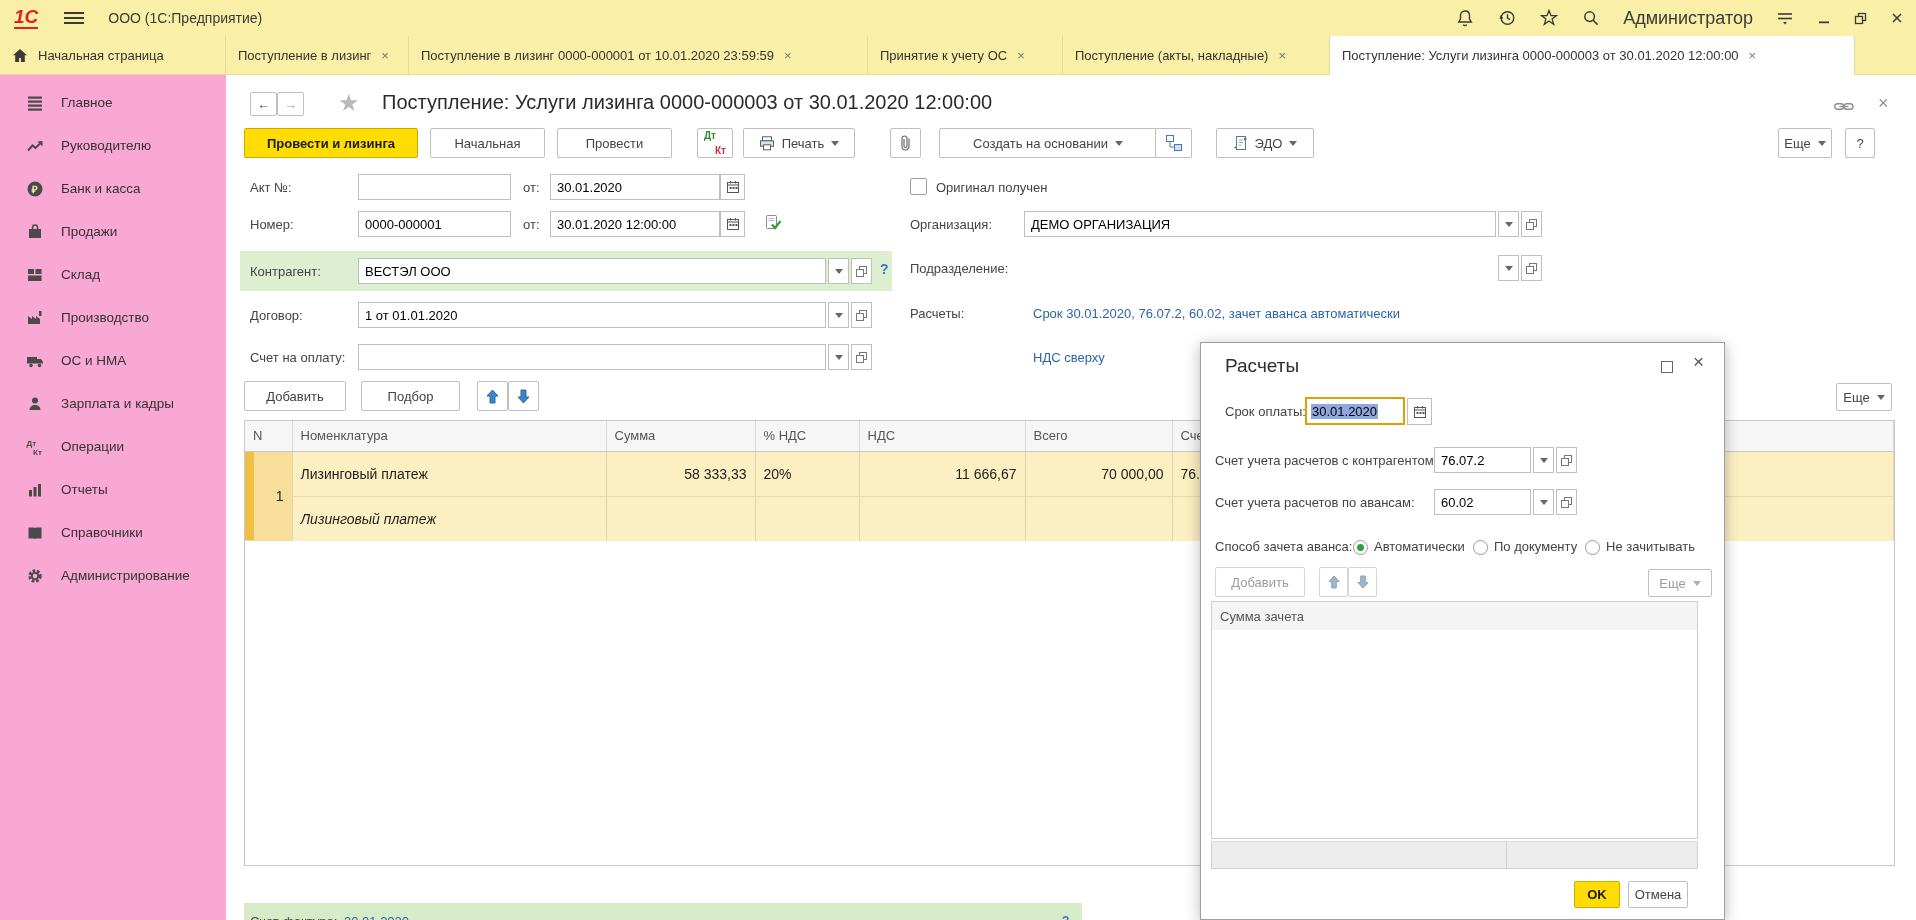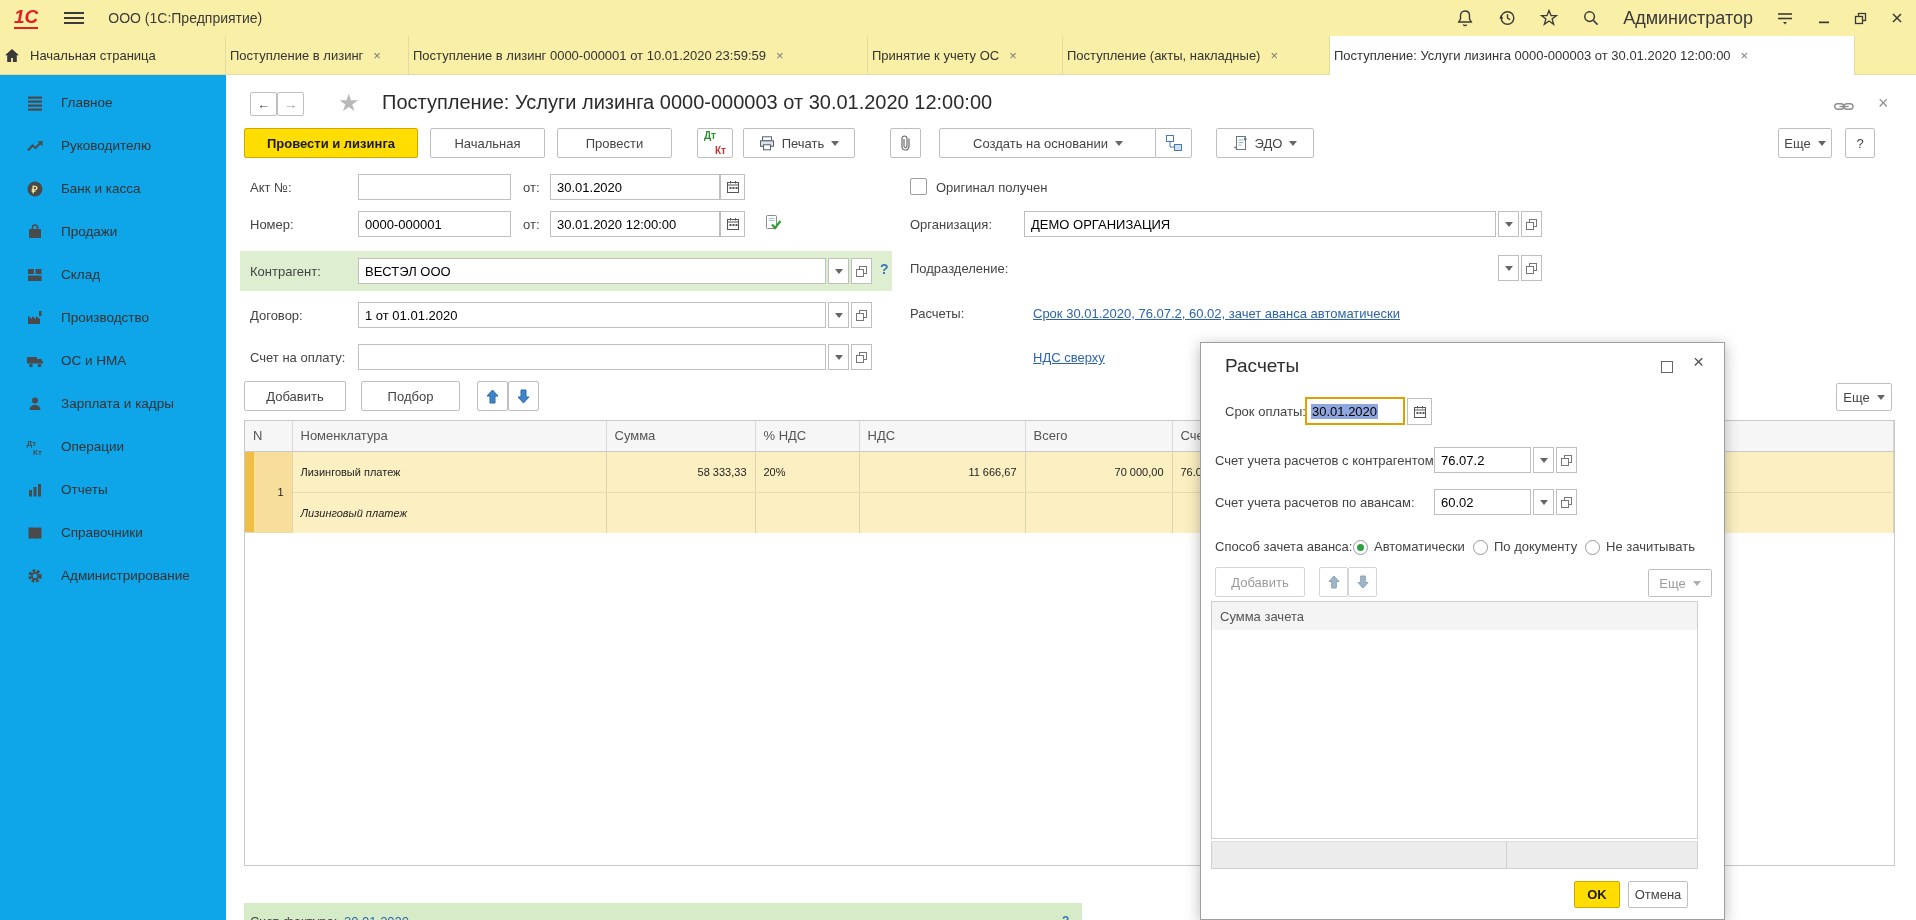--- a/index.html
+++ b/index.html
@@ -13,53 +13,53 @@
   .burger { margin-left:26px; width:20px; display:flex; flex-direction:column; gap:3px; cursor:pointer; }
   .burger i { display:block; height:2px; background:#3A3A3A; }
   .apptitle { margin-left:24px; font-size:14px; color:#3A3A3A; }
   .topbar-right { position:absolute; right:12px; top:0; height:36px; display:flex; align-items:center; gap:22px; }
   .tb-ico { display:flex; align-items:center; cursor:pointer; }
   .tb-user { font-size:18px; color:#3A3A3A; }
   .winbtn { font-size:15px; color:#3A3A3A; cursor:pointer; display:flex; align-items:center; }
 
   
   .tabbar { position:absolute; left:0; top:36px; width:1916px; height:39px; background:#FAEFA6; border-bottom:1px solid #E6DB9E; }
-  .tab { position:absolute; top:0; height:39px; display:flex; align-items:center; padding:0 4px; border-right:1px solid #E6DB9E; color:#333; cursor:pointer; white-space:nowrap; overflow:hidden; }
+  .tab { position:absolute; top:0; height:39px; display:flex; align-items:center; padding:0 12px; border-right:1px solid #E6DB9E; color:#333; cursor:pointer; white-space:nowrap; overflow:hidden; }
   .tab.active { background:#fff; border-right:1px solid #E6DB9E; }
   .tab .x { margin-left:10px; color:#777; font-size:13px; }
   .tab .home { margin-right:10px; display:flex; }
 
   
-  .sidebar { position:absolute; left:0; top:75px; width:226px; height:845px; background:#0ea5e9; padding-top:6px; }
+  .sidebar { position:absolute; left:0; top:75px; width:226px; height:845px; background:#f9a8d4; padding-top:6px; }
   .side-item { height:43px; display:flex; align-items:center; padding-left:26px; gap:17px; font-size:13.5px; color:#333; cursor:pointer; }
   .side-item svg { flex:0 0 auto; }
 
   
   .content { position:absolute; left:226px; top:75px; width:1690px; height:845px; background:#fff; }
   .abs { position:absolute; }
   .label { font-size:13px; color:#444; white-space:nowrap; }
-  .link { font-size:13px; color:#2D64AB; text-decoration:underline; cursor:pointer; white-space:nowrap; }
+  .link { font-size:13px; color:#2D64AB; cursor:pointer; white-space:nowrap; }
 
   .btn { display:inline-flex; align-items:center; justify-content:center; background:#fff; border:1px solid #BFBFBF; border-radius:2px; font-size:13px; color:#444; height:30px; padding:0 10px; cursor:pointer; white-space:nowrap; }
   .btn.yellow { background:#FFDD00; border-color:#CFA900; color:#1A1A1A; font-weight:bold; }
   .btn.disabled { color:#9B9B9B; border-color:#D5D5D5; cursor:default; }
   .caret { width:0; height:0; border-left:4px solid transparent; border-right:4px solid transparent; border-top:5px solid #666; margin-left:7px; }
 
   .input { position:absolute; background:#fff; border:1px solid #BFBFBF; height:26px; display:flex; align-items:center; padding:0 6px; font-size:13px; color:#000; white-space:nowrap; overflow:hidden; }
   .combo-btn { position:absolute; width:21px; height:26px; background:#fff; border:1px solid #BFBFBF; display:flex; align-items:center; justify-content:center; cursor:pointer; }
   .cal-btn { position:absolute; width:25px; height:26px; background:#fff; border:1px solid #BFBFBF; display:flex; align-items:center; justify-content:center; cursor:pointer; }
   .green-strip { position:absolute; background:#DDEFD0; }
   .qmark { position:absolute; color:#3A76C0; font-weight:bold; font-size:14px; cursor:pointer; }
   .checkbox { position:absolute; width:17px; height:17px; background:#fff; border:1px solid #9D9D9D; border-radius:2px; cursor:pointer; }
 
   
   .grid { position:absolute; border:1px solid #C9C9C9; background:#fff; overflow:hidden; }
   .grid table { border-collapse:collapse; table-layout:fixed; width:100%; }
   .grid th { background:#F6F6F6; border-right:1px solid #D9D9D9; border-bottom:1px solid #C9C9C9; height:30px; font-weight:normal; color:#555; text-align:left; padding:0 8px; font-size:13px; white-space:nowrap; overflow:hidden; }
-  .grid td { border-right:1px solid #DCD3B0; height:32px; padding:14px 8px; font-size:11px; color:#222; white-space:nowrap; overflow:hidden; }
+  .grid td { border-right:1px solid #DCD3B0; height:32px; padding:14px 8px; font-size:14px; color:#222; white-space:nowrap; overflow:hidden; }
   .row-sel td { background:#FCF0C3; }
   td.ncell { background:#F7DF9B; box-shadow:inset 9px 0 0 #F1BE45; text-align:right; }
   .num { text-align:right; }
   .sub { font-style:italic; color:#555; }
   .bline td { border-bottom:1px solid #E6DCB2; }
 
   
   .dialog { position:absolute; left:1200px; top:342px; width:525px; height:578px; background:#fff; border:1px solid #9E9E9E; box-shadow:0 3px 14px rgba(0,0,0,.28); z-index:10; }
   .dlg-title { position:absolute; left:24px; top:12px; font-size:19px; color:#2E2E2E; }
   .dlg-restore { position:absolute; left:460px; top:18px; width:12px; height:12px; border:1.5px solid #666; cursor:pointer; }

